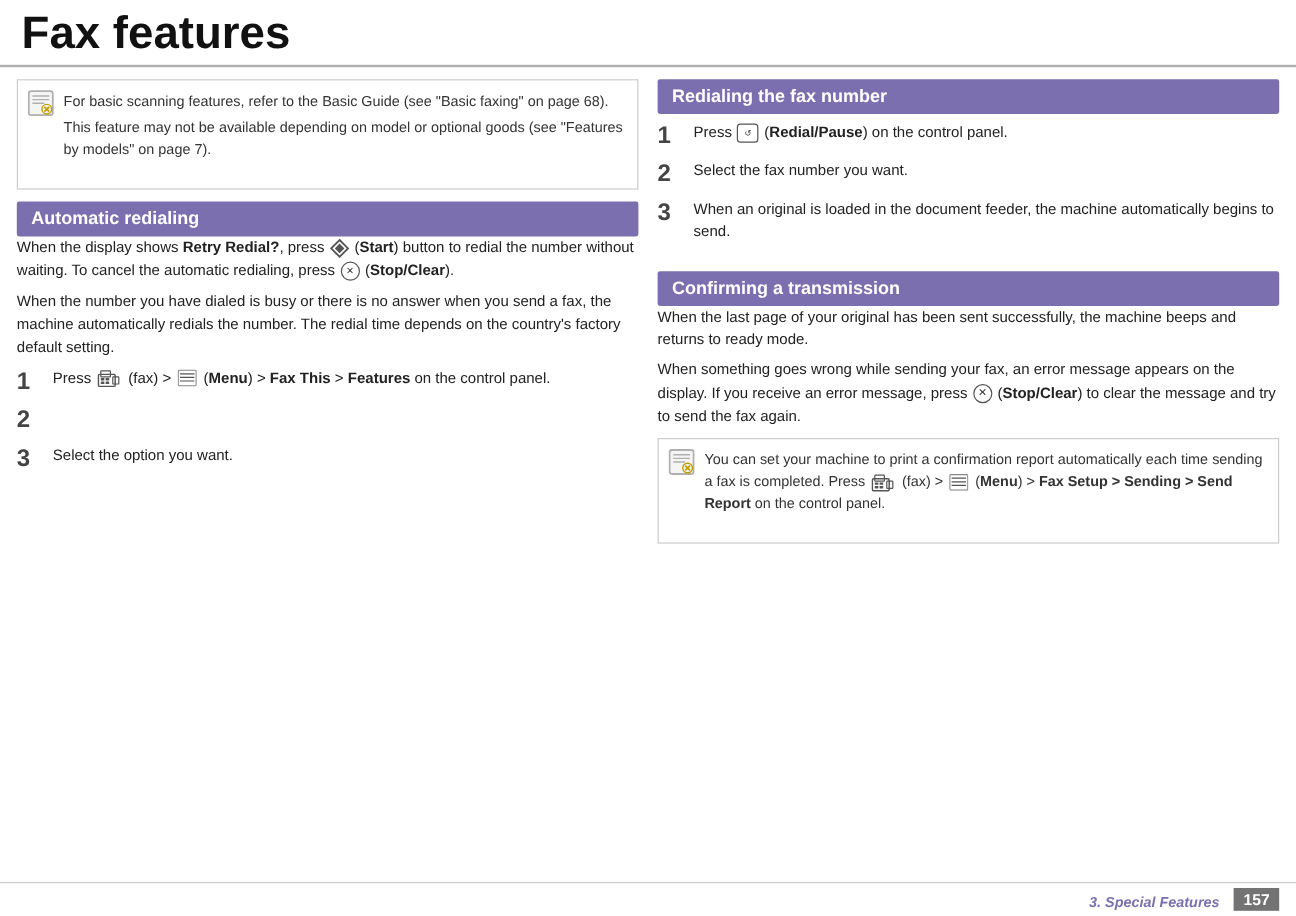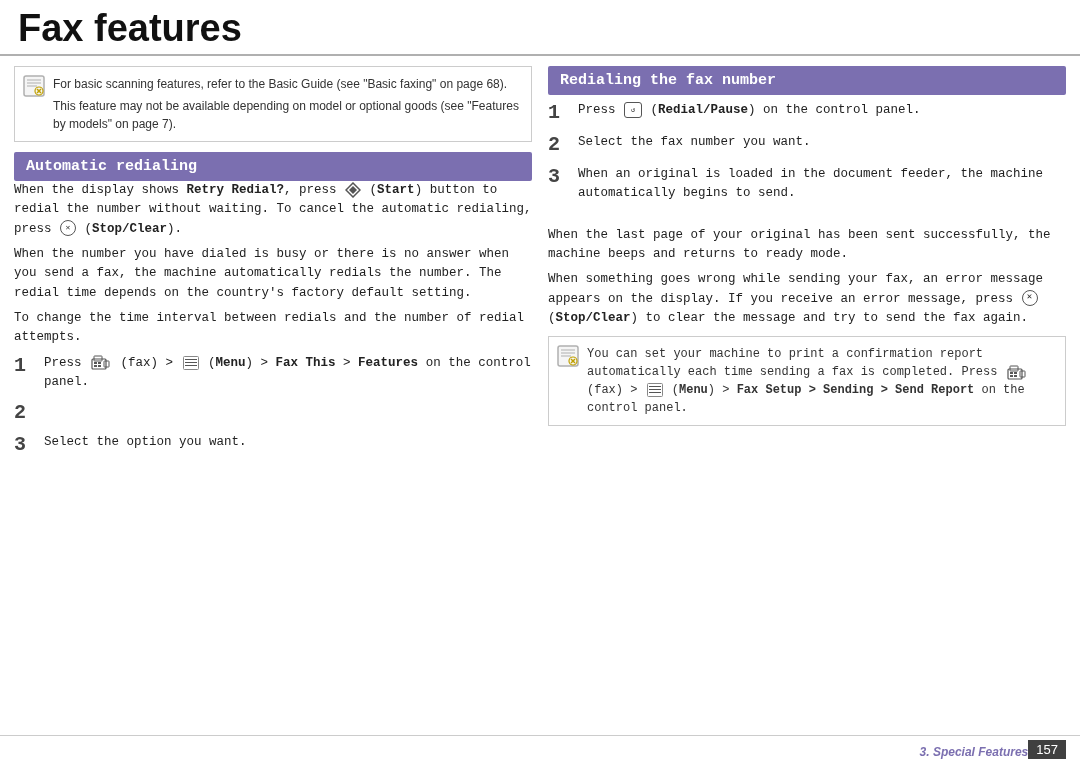--- a/index.html
+++ b/index.html
@@ -53,21 +53,21 @@
     .right-col {
       flex: 1;
       display: flex;
       flex-direction: column;
       gap: 10px;
     }
 
     
     .note-box {
       border: 1px solid #ccc;
-      padding: 8px 10px 8px 38px;
+      padding: 8px 10px 24px 38px;
       position: relative;
       font-size: 12px;
       color: #333;
       line-height: 1.5;
       background: #fff;
     }
     .note-box .note-icon {
       position: absolute;
       left: 8px;
       top: 8px;
@@ -158,33 +158,32 @@
       padding: 4px 14px;
       border-top: 1px solid #ccc;
     }
     .footer-text {
       font-size: 12px;
       color: #7b6fb0;
       font-style: italic;
       font-weight: bold;
     }
     .footer-page {
-      background: #404040;
+      background: #737373;
       color: #fff;
       font-size: 13px;
-      font-weight: normal;
+      font-weight: bold;
       padding: 2px 8px;
-      margin-left: 0;
+      margin-left: 12px;
     }
 
     b { font-weight: bold; }
 
     .section-block {
       margin-bottom: 4px;
-      font-family: Liberation Mono, monospace;
     }
   </style>
 </head>
 <body>
 
 <div class="page-container">
 
   <div class="page-header">
     <h1 class="page-title">Fax features</h1>
   </div>
@@ -217,21 +216,20 @@
               <svg width="16" height="16" viewBox="0 0 16 16" style="display:inline-block;vertical-align:middle;margin:0 1px">
                 <polygon points="8,1 15,8 8,15 1,8" fill="none" stroke="#555" stroke-width="1.5"></polygon>
                 <polygon points="8,4 12,8 8,12 4,8" fill="#555"></polygon>
               </svg>
             </span>
             (<b>Start</b>) button to redial the number without waiting. To cancel the automatic redialing, press
             <span class="inline-icon-circle">✕</span>
             (<b>Stop/Clear</b>).
           </p>
           <p>When the number you have dialed is busy or there is no answer when you send a fax, the machine automatically redials the number. The redial time depends on the country's factory default setting.</p>
-          <p>To change the time interval between redials and the number of redial attempts.</p>
           <ul class="steps-list">
             <li>
               <span class="step-num">1</span>
               <span class="step-text">
                 Press
                 
                 <svg width="20" height="15" viewBox="0 0 20 15" style="display:inline-block;vertical-align:middle;margin:0 2px">
                   <rect x="1" y="4" width="14" height="10" rx="1" fill="none" stroke="#555" stroke-width="1.2"></rect>
                   <rect x="3" y="1" width="8" height="5" rx="0.5" fill="none" stroke="#555" stroke-width="1"></rect>
                   <rect x="13" y="6" width="5" height="6" rx="0.5" fill="none" stroke="#555" stroke-width="1"></rect>
@@ -287,20 +285,23 @@
             </li>
             <li>
               <span class="step-num">3</span>
               <span class="step-text">When an original is loaded in the document feeder, the machine automatically begins to send.</span>
             </li>
           </ul>
         </div>
       </div>
 
       <div class="section-block">
+        <div class="section-header">
+          <span>Confirming a transmission</span>
+        </div>
         <div class="section-body">
           <p>When the last page of your original has been sent successfully, the machine beeps and returns to ready mode.</p>
           <p>
             When something goes wrong while sending your fax, an error message appears on the display. If you receive an error message, press
             <span class="inline-icon-circle" style="font-size:9px;">✕</span>
             (<b>Stop/Clear</b>) to clear the message and try to send the fax again.
           </p>
 
           <div class="note-box" style="margin-top:8px;">
             <span class="note-icon">

